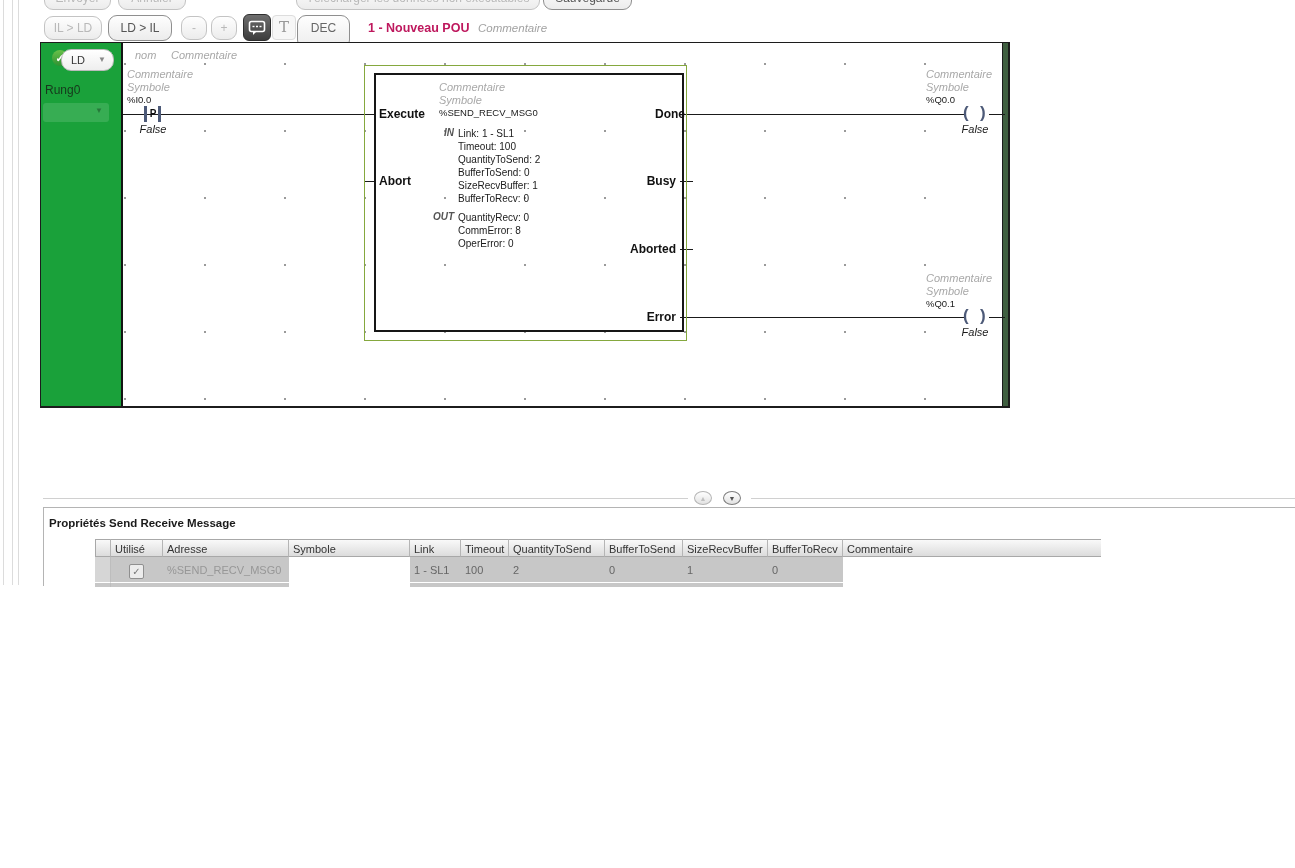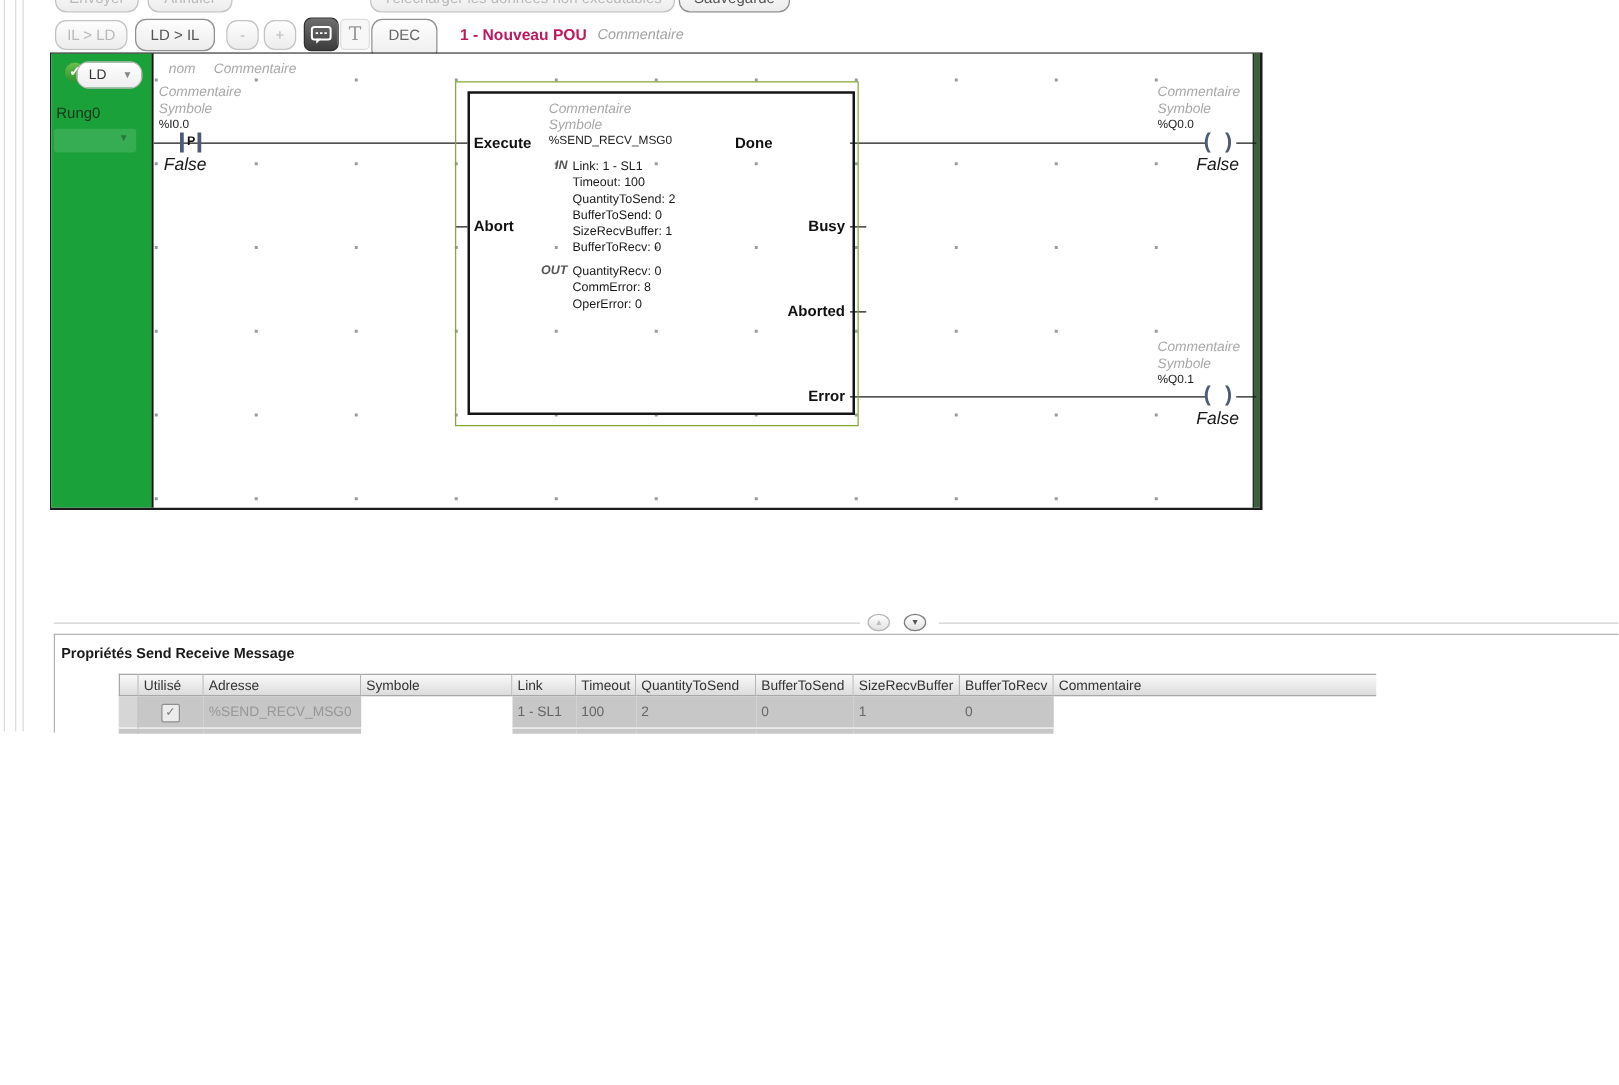--- a/index.html
+++ b/index.html
@@ -17,21 +17,21 @@
   #rung{left:40px;top:42px;width:970px;height:366px;border:1px solid #1c1c1c;
         border-bottom-width:2px;border-right-width:2px;box-sizing:border-box;display:flex;}
   #rungbar{width:80px;background:#1aa13a;position:relative;flex:none;}
   #rungdivider{width:2px;background:#141414;flex:none;}
   #canvas{position:relative;flex:1;background:#fff;
      background-image:radial-gradient(circle 1.2px at 2px 2px,#9a9a9a 98%,transparent);
      background-size:80px 67px;background-position:80px 19px;}
   #rail{width:5px;background:#3f5f40;flex:none;border-left:1px solid #1c1c1c;}
   .ghost{font-style:italic;color:#a8a8a8;font-size:11px;position:absolute;white-space:nowrap;}
   .addr{font-size:9.5px;color:#1a1a1a;position:absolute;white-space:nowrap;}
-  .false{font-style:italic;font-size:14px;color:#1a1a1a;position:absolute;}
+  .false{font-style:italic;font-size:11px;color:#1a1a1a;position:absolute;text-align:center;}
   .wire{position:absolute;height:1px;background:#1a1a1a;}
   .pinlabel{position:absolute;font-size:12px;font-weight:bold;color:#111;white-space:nowrap;}
   .param{position:absolute;font-size:10px;color:#1a1a1a;white-space:nowrap;line-height:13px;}
   .inout{position:absolute;font-size:10px;font-weight:bold;font-style:italic;color:#555;
          width:26px;text-align:right;}
   .paren{position:absolute;font-size:17px;font-weight:bold;color:#4d5a78;line-height:20px;}
   .cbar{position:absolute;width:3px;height:16px;background:#4d5a78;top:63px;}
   
   #chk{left:11px;top:7px;width:16px;height:16px;border-radius:50%;
        background:linear-gradient(#69c04a,#2f9232);color:#fff;font-size:11px;font-weight:bold;
@@ -142,21 +142,21 @@
 
     <div class="abs" style="left:241px;top:22px;width:321px;height:274px;border:1px solid #85a83e"></div>
 
     <div class="abs" style="left:251px;top:30px;width:306px;height:255px;border:2px solid #161616"></div>
     <div class="ghost" style="left:316px;top:38px">Commentaire</div>
     <div class="ghost" style="left:316px;top:51px">Symbole</div>
     <div class="addr" style="left:316px;top:64px">%SEND_RECV_MSG0</div>
 
     <div class="pinlabel" style="left:256px;top:64px">Execute</div>
     <div class="pinlabel" style="left:256px;top:131px">Abort</div>
-    <div class="pinlabel" style="left:430px;top:64px;width:100px;text-align:center">Done</div>
+    <div class="pinlabel" style="left:462px;top:64px;width:100px;text-align:right">Done</div>
     <div class="pinlabel" style="left:453px;top:131px;width:100px;text-align:right">Busy</div>
     <div class="pinlabel" style="left:453px;top:199px;width:100px;text-align:right">Aborted</div>
     <div class="pinlabel" style="left:453px;top:267px;width:100px;text-align:right">Error</div>
 
     <div class="inout" style="left:305px;top:84px">IN</div>
     <div class="param" style="left:335px;top:84px">Link: 1 - SL1</div>
     <div class="param" style="left:335px;top:97px">Timeout: 100</div>
     <div class="param" style="left:335px;top:110px">QuantityToSend: 2</div>
     <div class="param" style="left:335px;top:123px">BufferToSend: 0</div>
     <div class="param" style="left:335px;top:136px">SizeRecvBuffer: 1</div>

